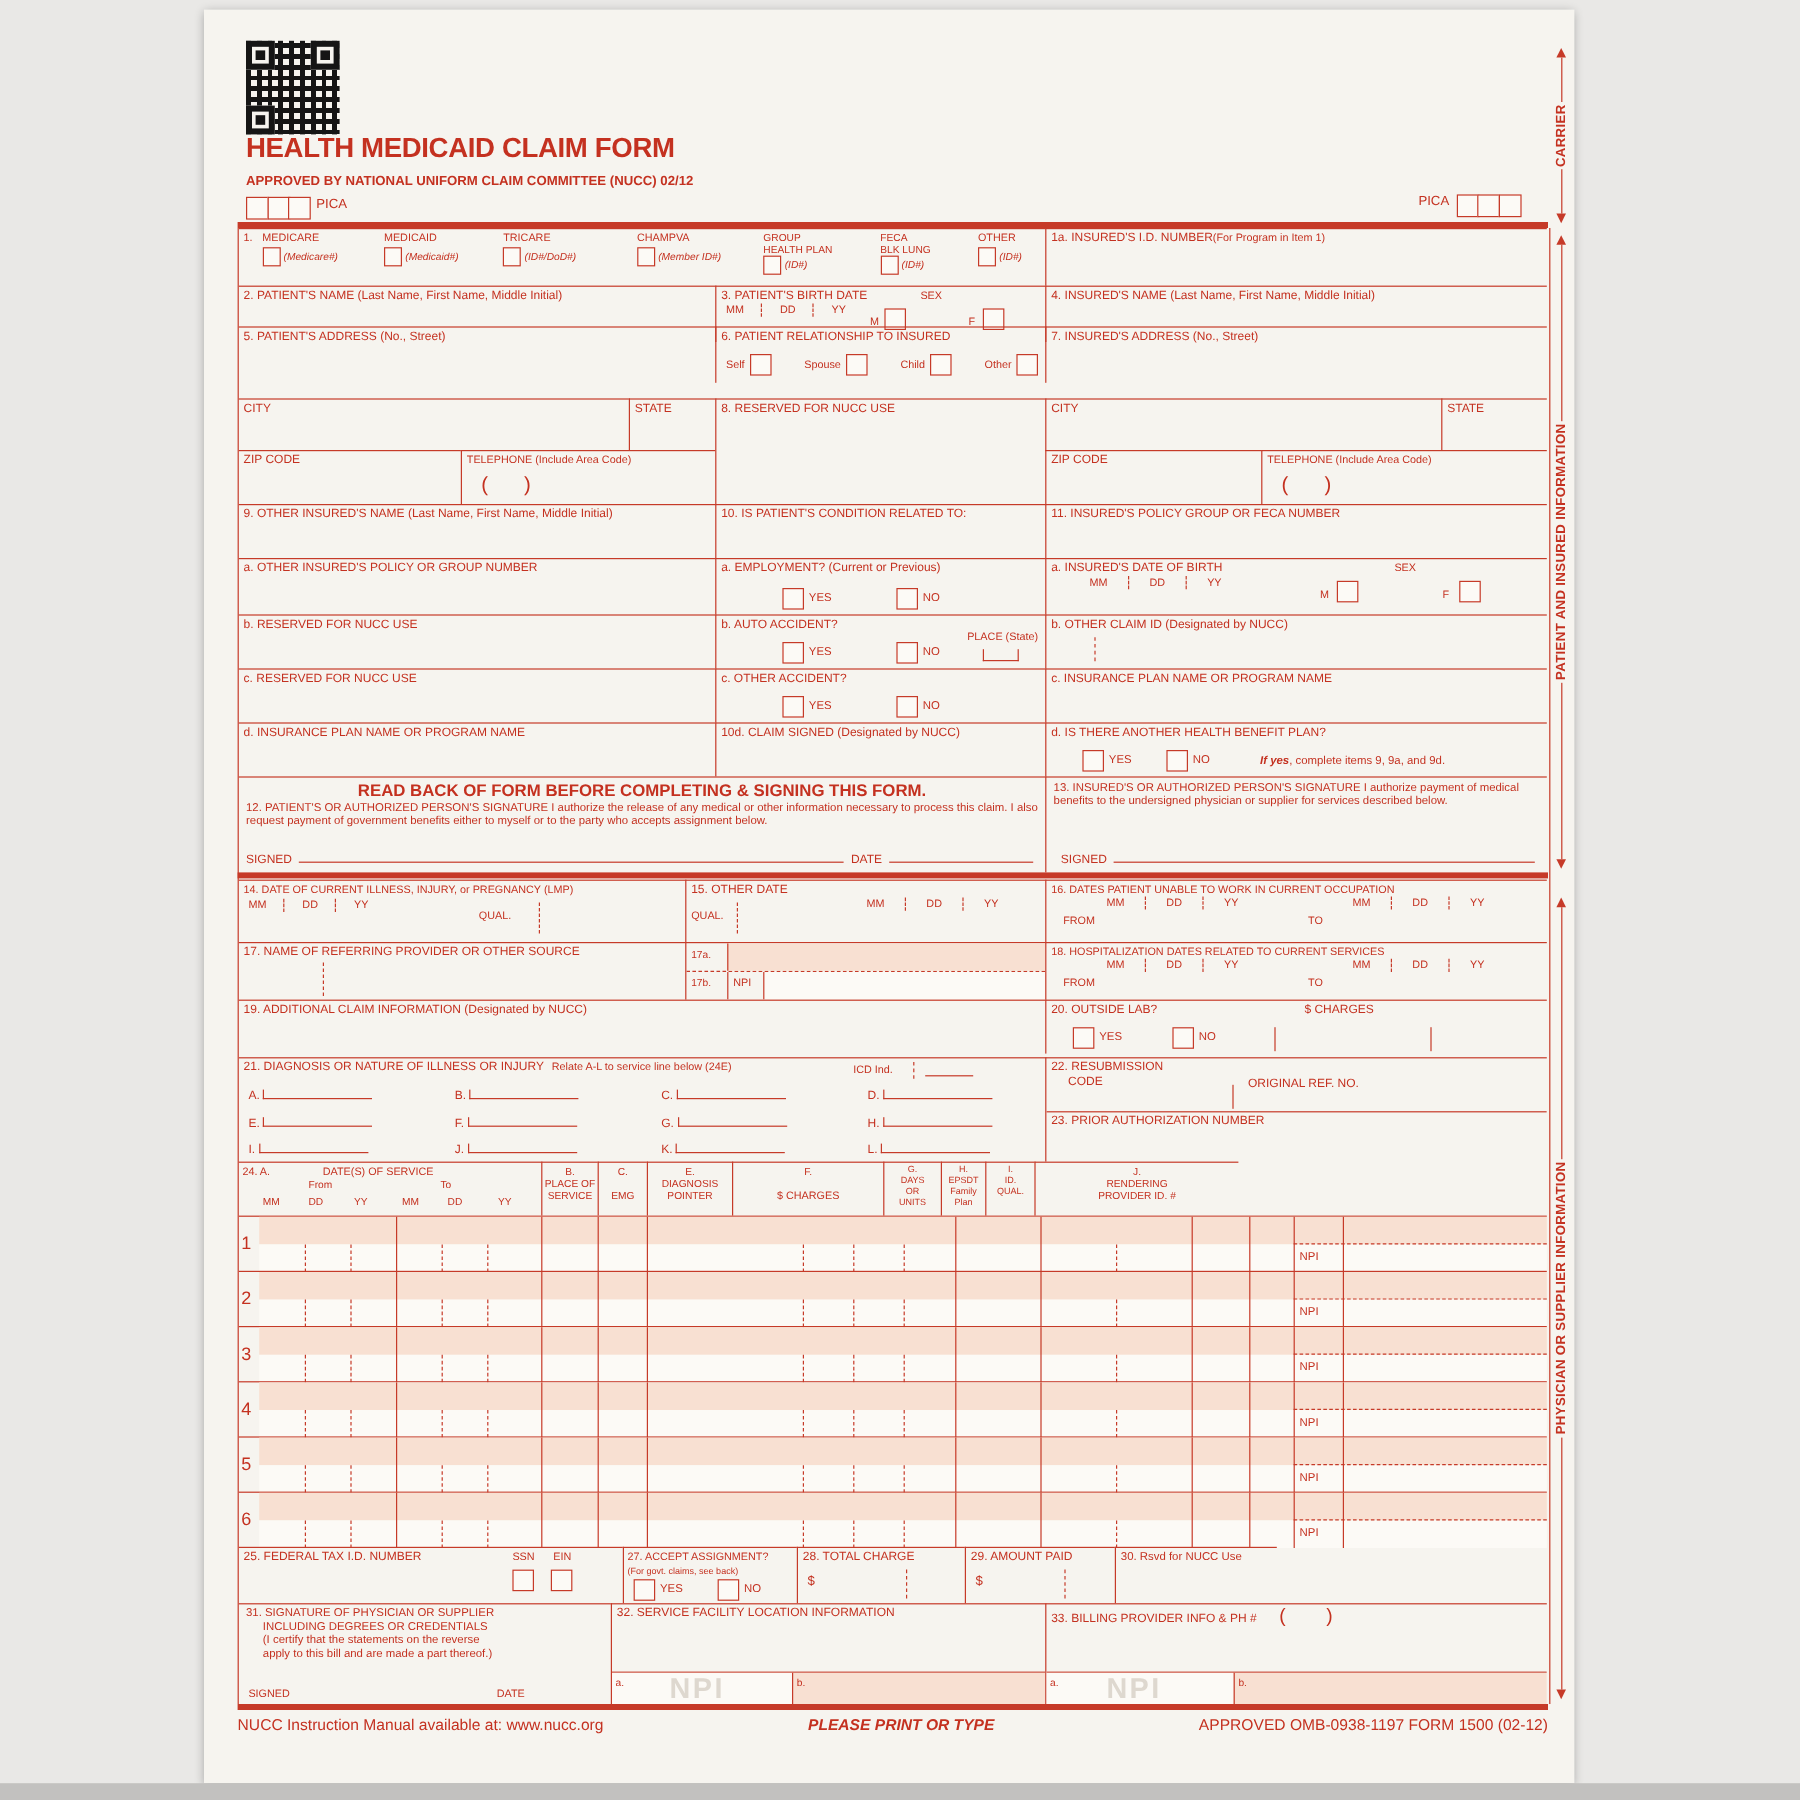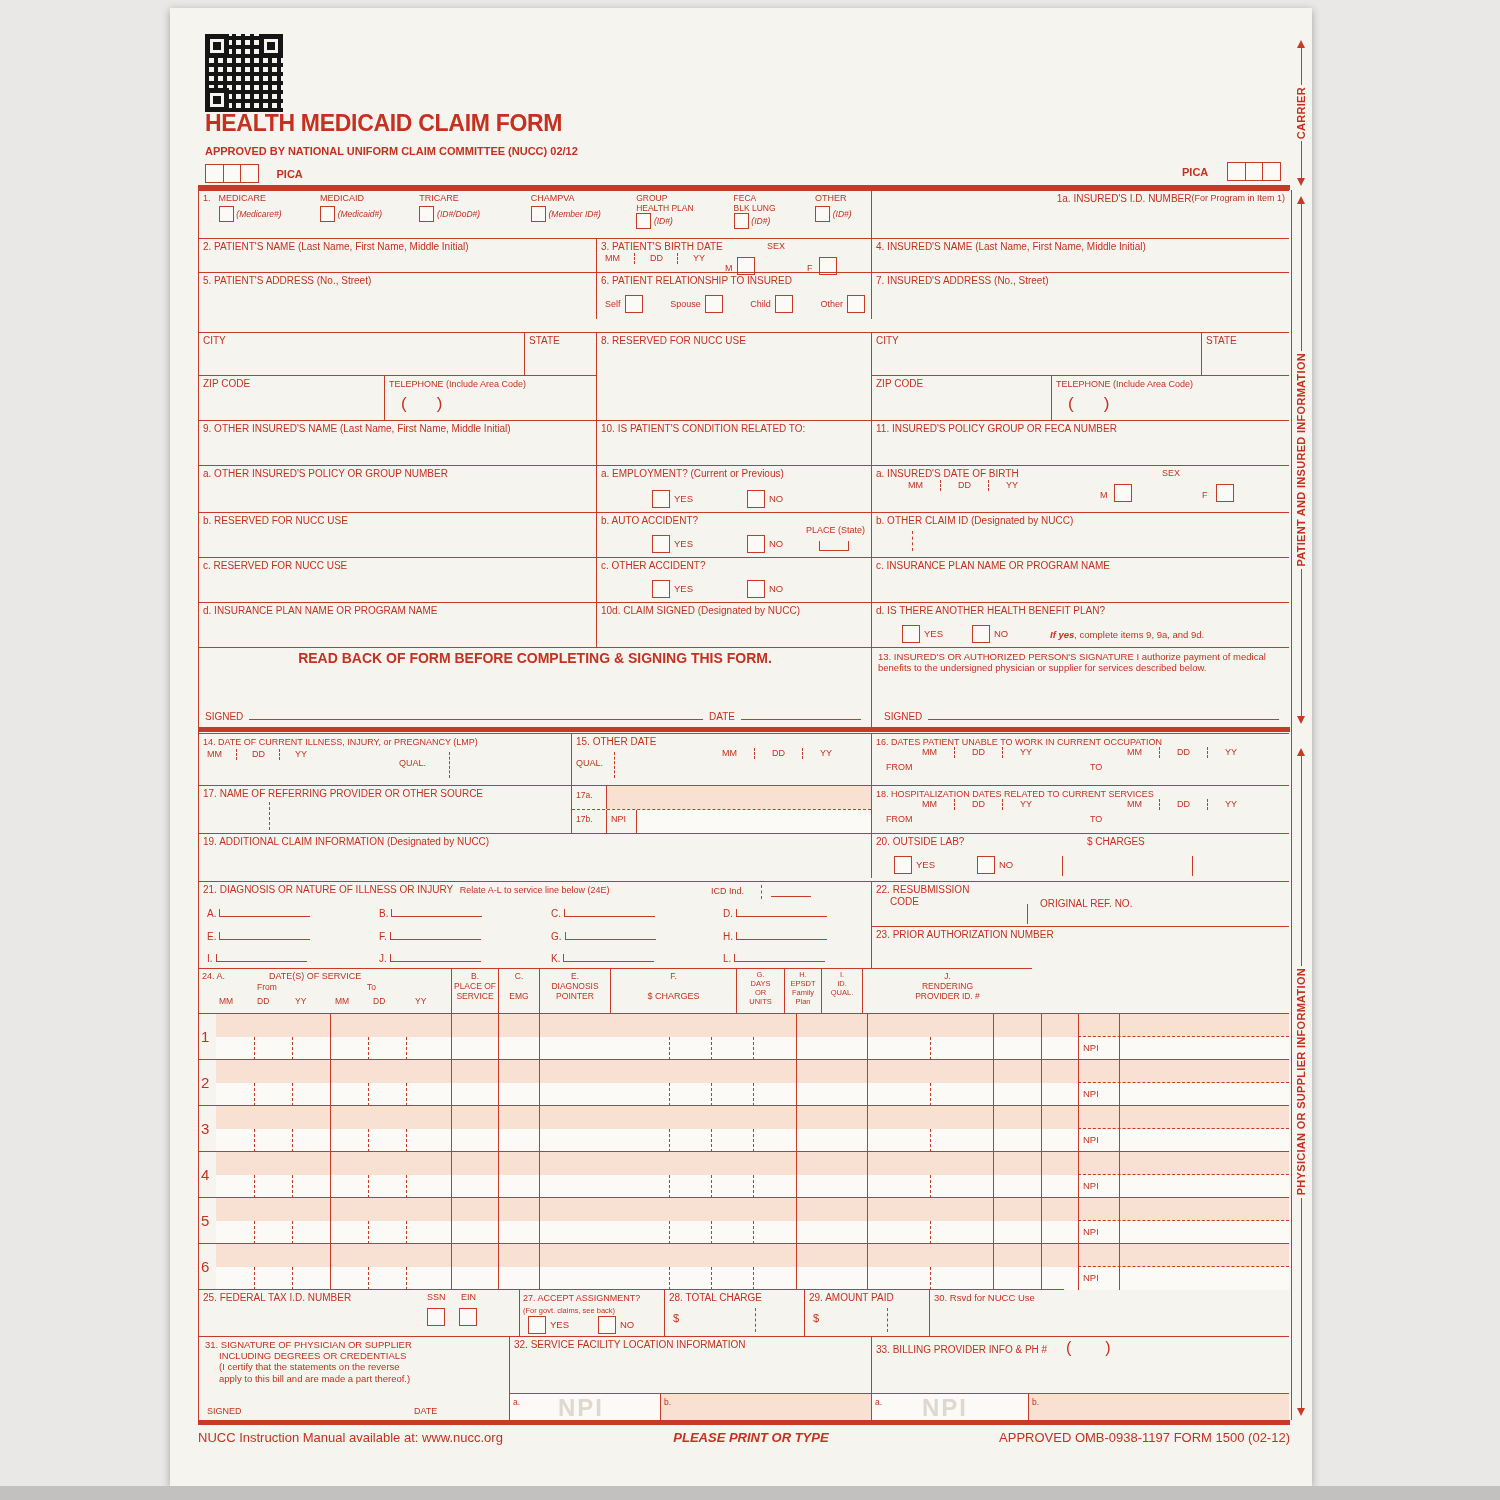--- a/index.html
+++ b/index.html
@@ -13,21 +13,21 @@
   .paper{position:absolute;left:170px;top:8px;width:1142px;height:1478px;background:var(--paper);
          box-shadow:0 2px 8px rgba(0,0,0,.30)}
   
   .qr{position:absolute;left:35px;top:26px;width:78px;height:78px;
       background:repeating-linear-gradient(90deg,#151515 0 4px,transparent 4px 9px),
                  repeating-linear-gradient(0deg,#151515 0 4px,var(--paper) 4px 9px)}
   .fp{position:absolute;width:14px;height:14px;background:var(--paper);border:5px solid #151515}
   .fp i{display:block;width:8px;height:8px;margin:3px;background:#151515}
   .title{position:absolute;left:35px;top:102px;font-size:23px;font-weight:bold;letter-spacing:-.3px}
   .approved{position:absolute;left:35px;top:137px;font-size:11px;font-weight:bold}
-  .picarow{position:absolute;display:flex;align-items:center;gap:19px;font-weight:bold;font-size:11px}
+  .picarow{position:absolute;display:flex;gap:6px;font-weight:normal;font-size:11px}
   .pbox{width:17px;height:17px;border:1.5px solid var(--red);background:var(--field);margin-right:-1.5px}
   
   .bar{position:absolute;left:28px;width:1092px;height:5px;background:var(--red)}
   .form{position:absolute;left:28px;top:182px;width:1092px;height:1230px;
         border-left:1.5px solid var(--red);border-right:1.5px solid var(--red)}
   .row{position:absolute;left:0;width:1090px;display:flex;align-items:stretch}
   .c{box-sizing:border-box;border-left:1.5px solid var(--red);border-top:1.5px solid var(--red);
      padding:2px 4px;font-size:10px;line-height:1.18;position:relative;overflow:hidden}
   .row .c:first-child{border-left:none}
   .nt{border-top:none!important}
@@ -164,21 +164,21 @@
                 <div><span class="cb"></span> <span class="sm it">(ID#)</span></div>
               </div>
             <div style="width:52px">
                 <div class="s9"><span>OTHER</span></div>
                 <div style="margin-top:2px"><span class="cb"></span> <span class="sm it">(ID#)</span></div>
               </div>
           </div>
         </div>
       </div>
       <div class="c" style="width:418px">
-        <div style="display:flex;justify-content:flex-end">
+        <div style="display:flex;justify-content:flex-start">
           <span>1a. INSURED'S I.D. NUMBER</span>
           <span class="s9">(For Program in Item 1)</span>
         </div>
       </div>
     </div>
 
     <div class="row" style="top:48px;height:47px">
       <div class="c" style="width:397px"><span>2. PATIENT'S NAME (Last Name, First Name, Middle Initial)</span></div>
       <div class="c" style="width:275px">
         <span class="abs" style="left:4px;top:2px">3. PATIENT'S BIRTH DATE</span>
@@ -332,20 +332,21 @@
             <span class="cb2"></span>
             <span>NO</span>
           </span>
         <span class="abs s95" style="left:178px;top:26px"><span class="b it">If yes</span><span>, complete items 9, 9a, and 9d.</span></span>
       </div>
     </div>
 
     <div class="row" style="top:457px;height:80px">
       <div class="c" style="width:672px">
         <div class="ctr b" style="font-size:14px">READ BACK OF FORM BEFORE COMPLETING &amp; SIGNING THIS FORM.</div>
+        <div class="s95" style="padding:1px 2px">12. PATIENT'S OR AUTHORIZED PERSON'S SIGNATURE  I authorize the release of any medical or other information necessary to process this claim. I also request payment of government benefits either to myself or to the party who accepts assignment below.</div>
         <div class="abs" style="left:6px;right:10px;bottom:4px;display:flex;align-items:baseline;gap:6px">
           <span>SIGNED</span>
           <span class="ul" style="flex:1"></span>
           <span>DATE</span>
           <span class="ul" style="width:120px"></span>
         </div>
       </div>
       <div class="c" style="width:418px">
         <div class="s95" style="padding:1px 2px">13. INSURED'S OR AUTHORIZED PERSON'S SIGNATURE I authorize payment of medical benefits to the undersigned physician or supplier for services described below.</div>
         <div class="abs" style="left:12px;right:10px;bottom:4px;display:flex;align-items:baseline;gap:6px">

